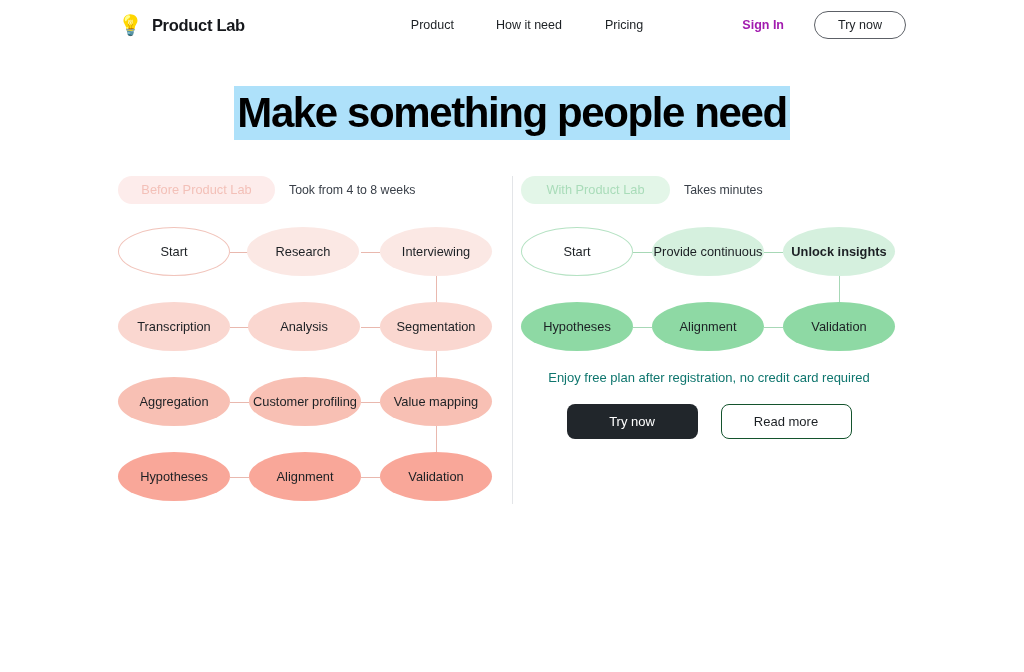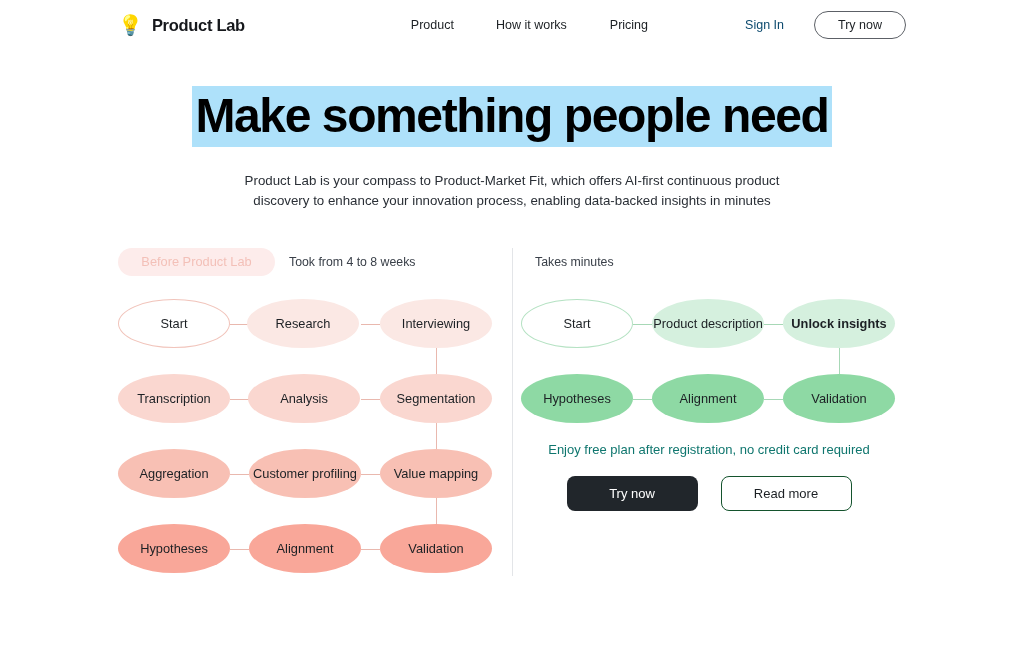--- a/index.html
+++ b/index.html
@@ -26,38 +26,38 @@
   .nav { display: flex; align-items: center; gap: 0; margin-left: 166px; }
   .nav-link {
     font-size: 12.5px; color: #1c2024; text-decoration: none;
     padding: 4px 0; white-space: nowrap;
   }
   .nav-link.n1 { margin-left: 0; }
   .nav-link.n2 { margin-left: 42px; }
   .nav-link.n3 { margin-left: 43px; text-align: center; }
 
   .header-right { margin-left: auto; display: flex; align-items: center; gap: 0; }
-  .signin { font-size: 12.5px; color: #0c4a6e; text-decoration: none; }
+  .signin { font-size: 12.5px; color: #a21caf; text-decoration: none; font-weight: bold; }
   .btn-try-outline {
     margin-left: 30px;
     width: 92px; height: 28px;
     border: 1px solid #5c6066;
     border-radius: 16px;
     background: #fff;
     font-size: 12.5px; color: #1c2024;
     font-family: "Liberation Sans", sans-serif;
     cursor: pointer;
     display: flex; align-items: center; justify-content: center;
   }
 
   
   .hero { text-align: center; margin-top: 36px; }
   .headline {
     display: inline-block;
-    font-size: 48px;
+    font-size: 42px;
     font-weight: bold;
     letter-spacing: -1.4px;
     line-height: 1.18;
     color: #000;
     background: #aee1fa;
     padding: 2px 3px;
   }
   .subtitle {
     margin-top: 24px;
     font-size: 13.3px;
@@ -137,32 +137,31 @@
 </head>
 <body>
 
 <div class="header">
   <div class="brand">
     <span class="brand-icon">💡</span>
     <span class="brand-name">Product Lab</span>
   </div>
   <nav class="nav">
     <a class="nav-link n1" href="#">Product</a>
-    <a class="nav-link n2" href="#">How it works</a>
+    <a class="nav-link n2" href="#">How it need</a>
     <a class="nav-link n3" href="#">Pricing</a>
   </nav>
   <div class="header-right">
     <a class="signin" href="#">Sign In</a>
     <button class="btn-try-outline">Try now</button>
   </div>
 </div>
 
 <div class="hero">
   <h1 class="headline">Make something people need</h1>
-  <p class="subtitle">Product Lab is your compass to Product-Market Fit, which offers AI-first continuous product discovery to enhance your innovation process, enabling data-backed insights in minutes</p>
 </div>
 
 <div class="compare">
   <div class="divider"></div>
 
   <div class="col">
     <div class="col-head">
       <span class="pill pill-before">Before Product Lab</span>
       <span class="head-note">Took from 4 to 8 weeks</span>
     </div>
@@ -188,30 +187,31 @@
         <div class="node" style="left: 131px; top: 151.5px; width: 112px; height: 49px; background: rgb(248, 192, 180);">Customer profiling</div>
         <div class="node" style="left: 262px; top: 151.5px; width: 112px; height: 49px; background: rgb(248, 192, 180);">Value mapping</div>
         <div class="node" style="left: 0px; top: 226.5px; width: 112px; height: 49px; background: rgb(249, 167, 153);">Hypotheses</div>
         <div class="node" style="left: 131px; top: 226.5px; width: 112px; height: 49px; background: rgb(249, 167, 153);">Alignment</div>
         <div class="node" style="left: 262px; top: 226.5px; width: 112px; height: 49px; background: rgb(249, 167, 153);">Validation</div>
       </div>
   </div>
 
   <div class="col col-right">
     <div class="col-head">
+      <span class="pill pill-with">With Product Lab</span>
       <span class="head-note">Takes minutes</span>
     </div>
     <div class="diagram" id="diagram-with" style="height:130px">
         <div class="link h-g" style="left: 112px; top: 26px; width: 19px;"></div>
         <div class="link h-g" style="left: 243px; top: 26px; width: 19px;"></div>
         <div class="link v-g" style="left: 318px; top: 50.5px; height: 26px;"></div>
         <div class="link h-g" style="left: 112px; top: 101px; width: 19px;"></div>
         <div class="link h-g" style="left: 243px; top: 101px; width: 19px;"></div>
         <div class="node start-g" style="left: 0px; top: 1.5px; width: 112px; height: 49px;">Start</div>
-        <div class="node" style="left: 131px; top: 1.5px; width: 112px; height: 49px; background: rgb(213, 240, 222);">Product description</div>
+        <div class="node" style="left: 131px; top: 1.5px; width: 112px; height: 49px; background: rgb(213, 240, 222);">Provide continuous</div>
         <div class="node bold" style="left: 262px; top: 1.5px; width: 112px; height: 49px; background: rgb(213, 240, 222);">Unlock insights</div>
         <div class="node" style="left: 0px; top: 76.5px; width: 112px; height: 49px; background: rgb(142, 217, 164);">Hypotheses</div>
         <div class="node" style="left: 131px; top: 76.5px; width: 112px; height: 49px; background: rgb(142, 217, 164);">Alignment</div>
         <div class="node" style="left: 262px; top: 76.5px; width: 112px; height: 49px; background: rgb(142, 217, 164);">Validation</div>
       </div>
 
     <div class="cta">
       <div class="cta-note">Enjoy free plan after registration, no credit card required</div>
       <div class="cta-buttons">
         <button class="btn-dark">Try now</button>

